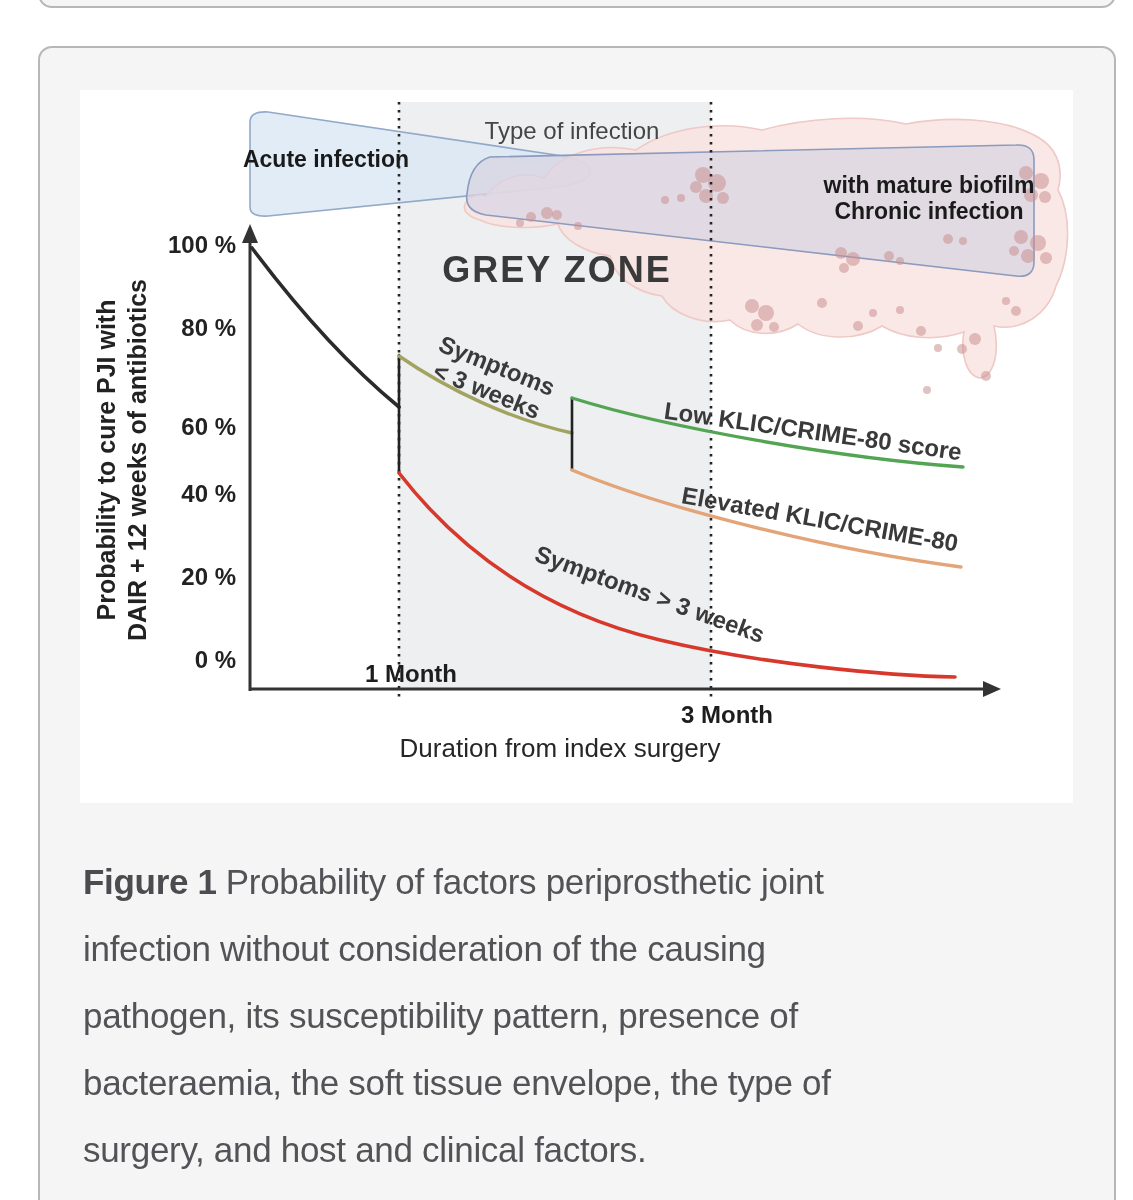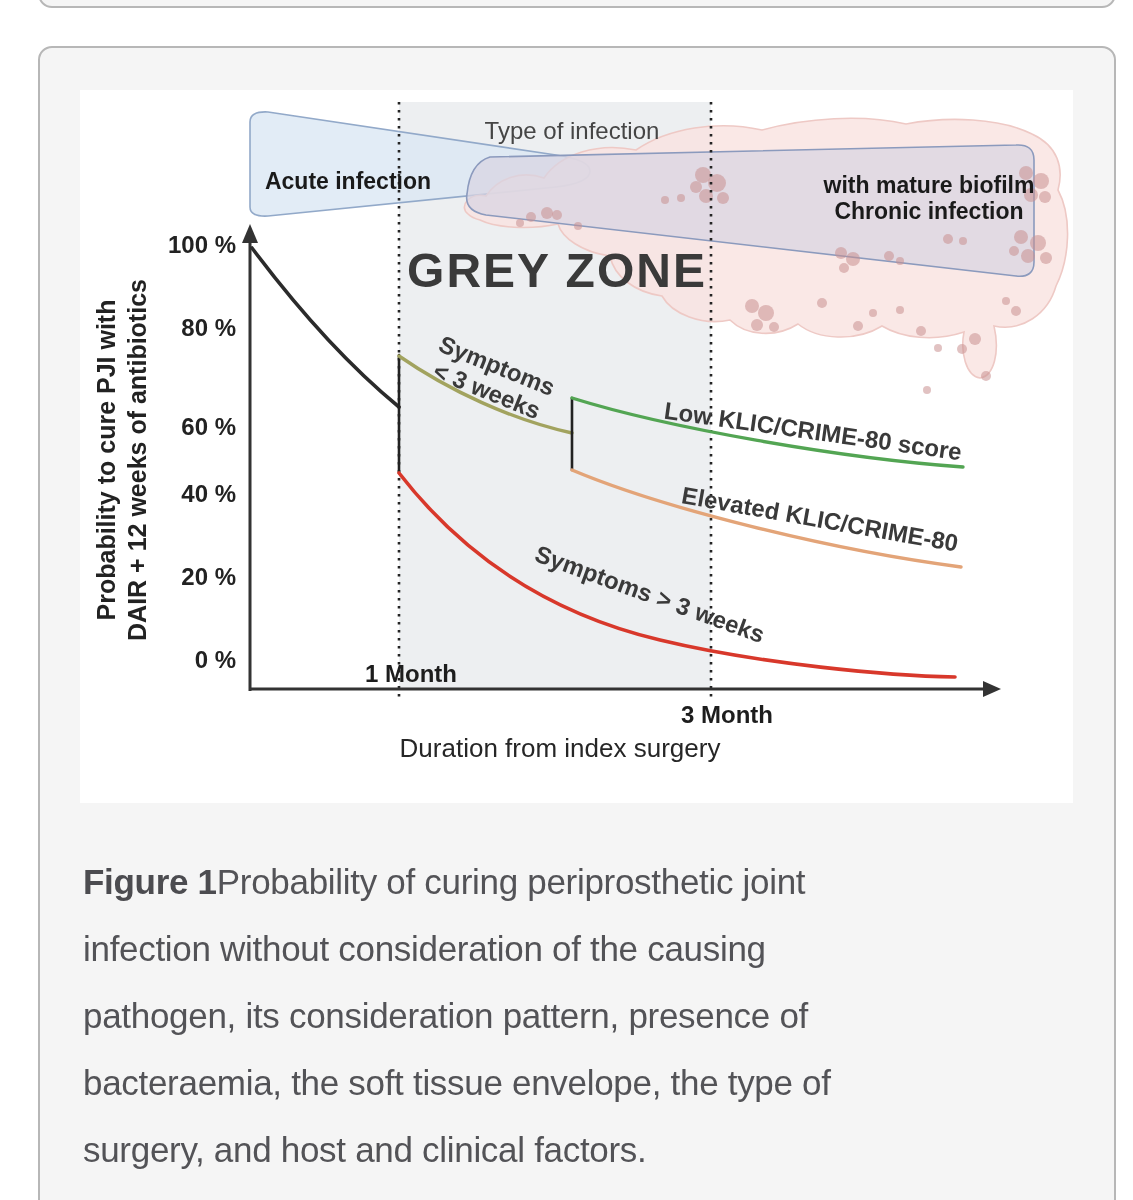--- a/index.html
+++ b/index.html
@@ -8,32 +8,32 @@
   .card{position:absolute;box-sizing:border-box;background:#f5f5f5;border:2px solid #b7b7b7;border-radius:14px;}
   .prev-card{left:38px;top:-30px;width:1078px;height:38px;}
   .main-card{left:38px;top:46px;width:1078px;height:1190px;}
   .fig-panel{position:absolute;left:80px;top:90px;width:993px;height:713px;background:#ffffff;}
   .fig-panel svg{position:absolute;left:0;top:0;}
   .lbl{position:absolute;transform:translate(-50%,-50%);white-space:nowrap;color:#2e2e2e;}
   .lbl.center{text-align:center;}
   .type-label{font-size:24px;font-weight:500;color:#454545;}
   .acute-label{font-size:23px;font-weight:bold;color:#1a1a1a;}
   .chronic-label{font-size:23px;font-weight:bold;color:#1a1a1a;line-height:26px;}
-  .greyzone-label{font-size:48px;font-weight:bold;letter-spacing:2px;color:#3a3a3a;}
+  .greyzone-label{font-size:36px;font-weight:bold;letter-spacing:2px;color:#3a3a3a;}
   .curve-label{font-size:24px;font-weight:600;color:#3a3a3a;line-height:27px;}
   .ytick{position:absolute;left:116px;width:120px;text-align:right;transform:translateY(-50%);
          font-size:24px;font-weight:bold;color:#222;}
   .ytitle{position:absolute;left:122px;top:460px;transform:translate(-50%,-50%) rotate(-90deg);
           font-size:25px;font-weight:bold;color:#222;line-height:31px;text-align:center;white-space:nowrap;}
   .xtick{font-size:24px;font-weight:bold;color:#1d1d1d;}
   .xtitle{font-size:26px;font-weight:500;color:#262626;line-height:30px;}
   .caption{position:absolute;left:83px;top:848px;width:965px;color:#535357;
            font-size:35px;letter-spacing:-0.3px;line-height:67px;}
   .caption .cap-line{white-space:nowrap;}
-  .caption strong{font-weight:bold;color:#4c4c50;}
+  .caption strong{font-weight:bold;color:#4c4c50;margin-right:9px;}
 </style>
 </head>
 <body>
 
 <div class="page">
 
   <div class="card prev-card"></div>
 
   <div class="card main-card"></div>
 
@@ -118,21 +118,21 @@
         <line x1="572" y1="398" x2="572" y2="470" stroke="#222" stroke-width="2.6"></line>
         <path d="M 572,398 C 668,428 840,458 963,467" stroke="#53a553" stroke-width="3.4"></path>
         <path d="M 572,470 C 662,508 830,550 961,567" stroke="#e3a478" stroke-width="3.4"></path>
         <path d="M 399,473 C 468,562 555,615 660,640 C 760,664 890,676 955,677" stroke="#d8382b" stroke-width="3.6"></path>
       </g>
     </svg>
   </div>
 
   <div class="lbl type-label" style="left:572px;top:131px;">Type of infection</div>
 
-  <div class="lbl acute-label" style="left:326px;top:181px;margin-left:22px;">Acute infection</div>
+  <div class="lbl acute-label" style="left:326px;top:159px;">Acute infection</div>
 
   <div class="lbl chronic-label center" style="left:929px;top:198px;">
     <div>with mature biofilm</div>
     <div>Chronic infection</div>
   </div>
 
   <div class="lbl greyzone-label" style="left:557px;top:270px;">GREY ZONE</div>
 
   <div class="lbl curve-label center" style="left:492px;top:378px;transform:translate(-50%,-50%) rotate(22deg);">
     <div>Symptoms</div>
@@ -157,21 +157,21 @@
   <div class="ytick" style="top:660px;">0 %</div>
 
   <div class="lbl xtick" style="left:411px;top:674px;">1 Month</div>
   <div class="lbl xtick" style="left:727px;top:715px;">3 Month</div>
   <div class="lbl xtitle center" style="left:560px;top:748px;">
     <div>Duration from index surgery</div>
   </div>
 
   <div class="caption">
     <div class="cap-line">
-      <strong>Figure 1</strong><span>Probability of curing periprosthetic joint</span>
+      <strong>Figure 1</strong><span>Probability of factors periprosthetic joint</span>
     </div>
     <div class="cap-line">infection without consideration of the causing</div>
-    <div class="cap-line">pathogen, its consideration pattern, presence of</div>
+    <div class="cap-line">pathogen, its susceptibility pattern, presence of</div>
     <div class="cap-line">bacteraemia, the soft tissue envelope, the type of</div>
     <div class="cap-line">surgery, and host and clinical factors.</div>
   </div>
 
 </div>
 
 </body></html>

